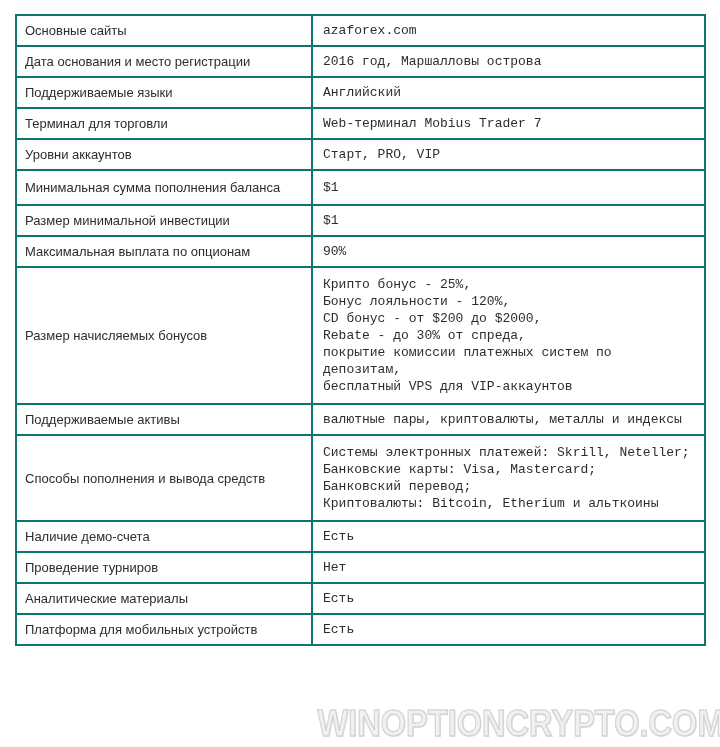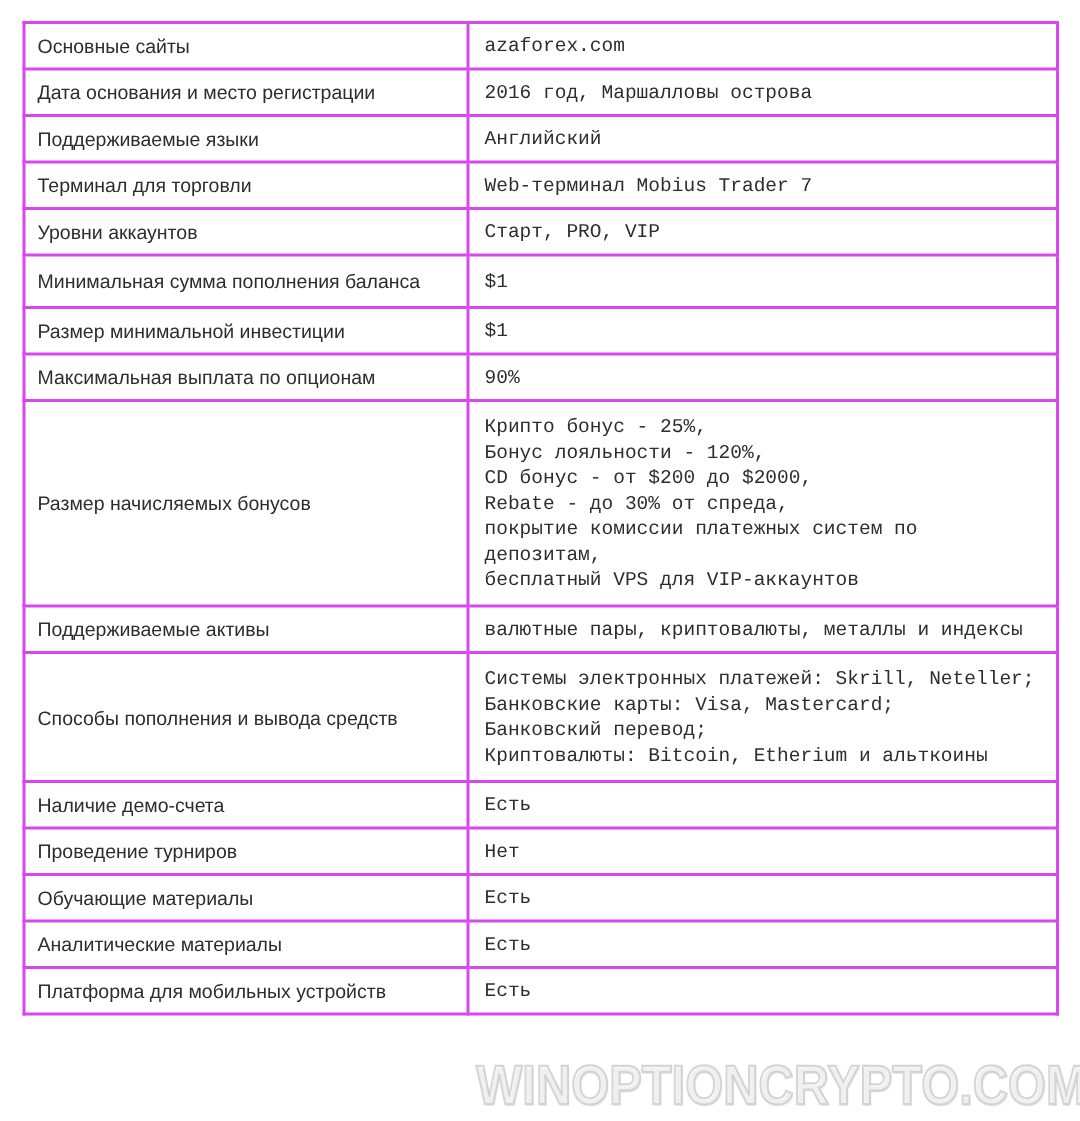--- a/index.html
+++ b/index.html
@@ -18,21 +18,21 @@
   table.info-table {
     position: absolute;
     left: 15px;
     top: 14px;
     width: 691px;
     border-collapse: collapse;
     table-layout: fixed;
     background: #ffffff;
   }
   table.info-table td {
-    border: 2px solid #d946ef;
+    border: 2px solid #0f766e;
     font-size: 13px;
     line-height: 17px;
     vertical-align: middle;
     color: #2d2d2d;
     overflow: hidden;
   }
   td.label-cell {
     width: 278px;
     padding: 6px 8px 6px 8px;
   }
@@ -122,24 +122,20 @@
     </tr>
     <tr>
       <td class="label-cell">Наличие демо-счета</td>
       <td class="value-cell">Есть</td>
     </tr>
     <tr>
       <td class="label-cell">Проведение турниров</td>
       <td class="value-cell">Нет</td>
     </tr>
     <tr>
-      <td class="label-cell">Обучающие материалы</td>
-      <td class="value-cell">Есть</td>
-    </tr>
-    <tr>
       <td class="label-cell">Аналитические материалы</td>
       <td class="value-cell">Есть</td>
     </tr>
     <tr>
       <td class="label-cell">Платформа для мобильных устройств</td>
       <td class="value-cell">Есть</td>
     </tr>
   </tbody>
 </table>
 

